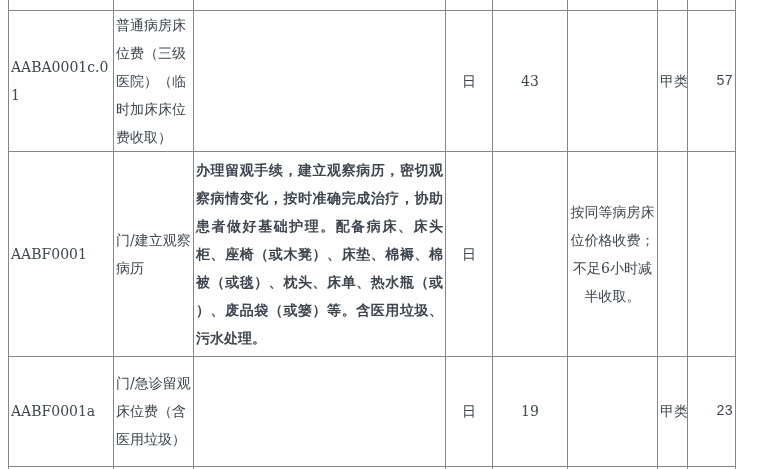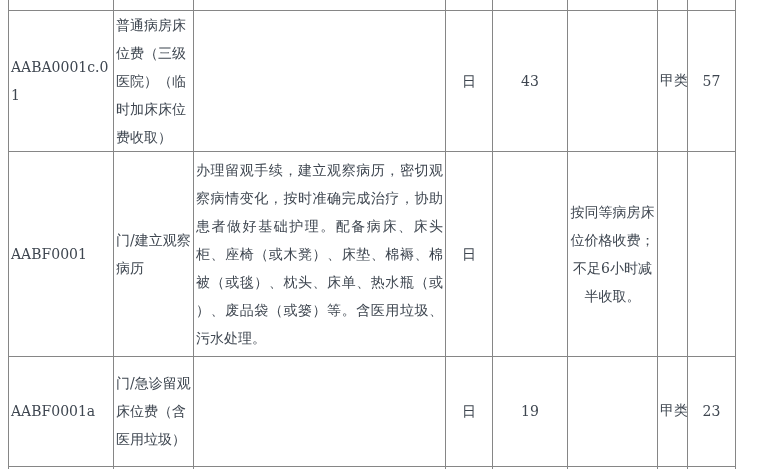--- a/index.html
+++ b/index.html
@@ -36,26 +36,26 @@
   tr.sliver-top td { border-top: none; }
   tr.sliver-bottom td { border-bottom: none; }
   tr.sliver-top { height: 10px; }
   tr.row-1 { height: 137px; }
   tr.row-2 { height: 205px; }
   tr.row-3 { height: 110px; }
   tr.sliver-bottom { height: 6px; }
 
   td.c-code  { letter-spacing: 0; }
   td.c-name  { text-align: left; padding: 0 1px; }
-  td.c-desc  { text-align: justify; padding: 0 2px; }
+  td.c-desc  { text-align: justify; padding: 0 2px; font-weight: bold; }
   td.c-unit  { text-align: center; }
   td.c-price { text-align: center; }
   td.c-note  { text-align: center; padding: 0 2px; }
-  td.c-cat   { text-align: center; padding: 0; white-space: nowrap; font-family: Liberation Mono, monospace; }
-  td.c-price2{ text-align: center; }
+  td.c-cat   { text-align: center; padding: 0; white-space: nowrap; }
+  td.c-price2{ text-align: right; font-family: Liberation Mono, monospace; }
 </style>
 </head>
 <body>
 
 <div class="screen">
   <table class="price-table">
     <colgroup>
       <col style="width:105px">
       <col style="width:80px">
       <col style="width:252px">

